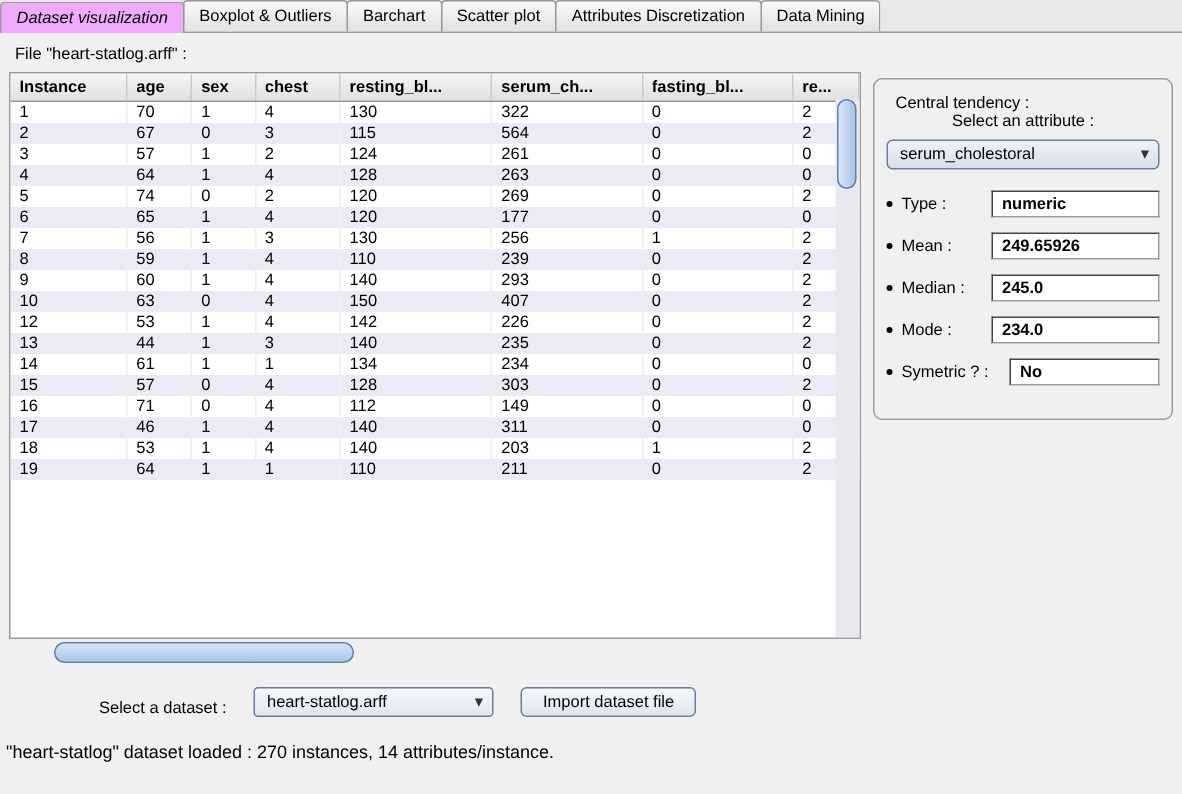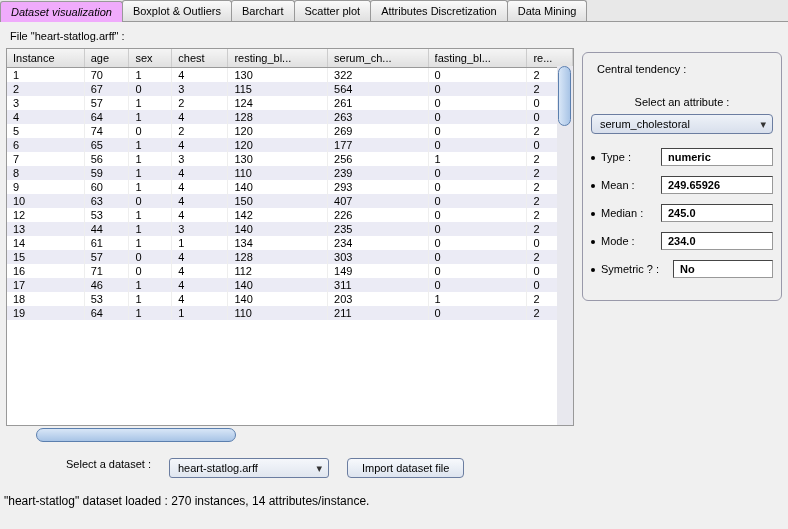--- a/index.html
+++ b/index.html
@@ -46,21 +46,21 @@
   .table-wrap {
     border: 1px solid #999;
     background: #fff;
     height: 378px;
     overflow: hidden;
     position: relative;
   }
   table { border-collapse: collapse; width: 100%; }
   th {
     text-align: left;
-    font-weight: normal;
+    font-weight: bold;
     background: linear-gradient(#f5f5f5,#e0e0e0);
     border-right: 1px solid #ccc;
     border-bottom: 1px solid #999;
     padding: 3px 6px;
     white-space: nowrap;
   }
   td {
     padding: 1px 6px;
     border-right: 1px solid #eee;
   }
@@ -69,21 +69,21 @@
   .right {
     width: 200px;
     padding-top: 24px;
   }
   .panel {
     border: 1px solid #9999aa;
     border-radius: 6px;
     padding: 10px 8px 12px;
     background: #f0f0f0;
   }
-  .panel-title { margin-bottom: 21px; padding-left:6px; }
+  .panel-title { margin-bottom: 0; padding-left:6px; }
   .panel .label-center { text-align: center; margin-bottom: 6px; }
   .dropdown {
     width: 100%;
     border: 1px solid #6b7da0;
     background: linear-gradient(#eef2f8,#d8dfec);
     border-radius: 4px;
     padding: 2px 22px 2px 8px;
     position: relative;
     cursor: pointer;
     margin-bottom: 14px;
@@ -117,21 +117,21 @@
   .hscroll .thumb {
     position:absolute;
     left:22px; top:0;
     width:200px; height:14px;
     border:1px solid #5b7fae;
     border-radius: 7px;
     background: linear-gradient(#d8e6f7,#a8c4e6);
   }
   .bottom-controls {
     display:flex;
-    align-items:flex-start;
+    align-items:flex-end;
     gap:18px;
     padding: 6px 0 0 60px;
   }
   .select-ds {
     border:1px solid #6b7da0; border-radius:3px;
     background: linear-gradient(#f5f7fb,#e0e6ef);
     padding: 2px 22px 2px 8px;
     position:relative; cursor:pointer; height:20px; line-height:14px; width:160px;
   }
   .select-ds:after { content:"▾"; position:absolute; right:6px; color:#333;}

